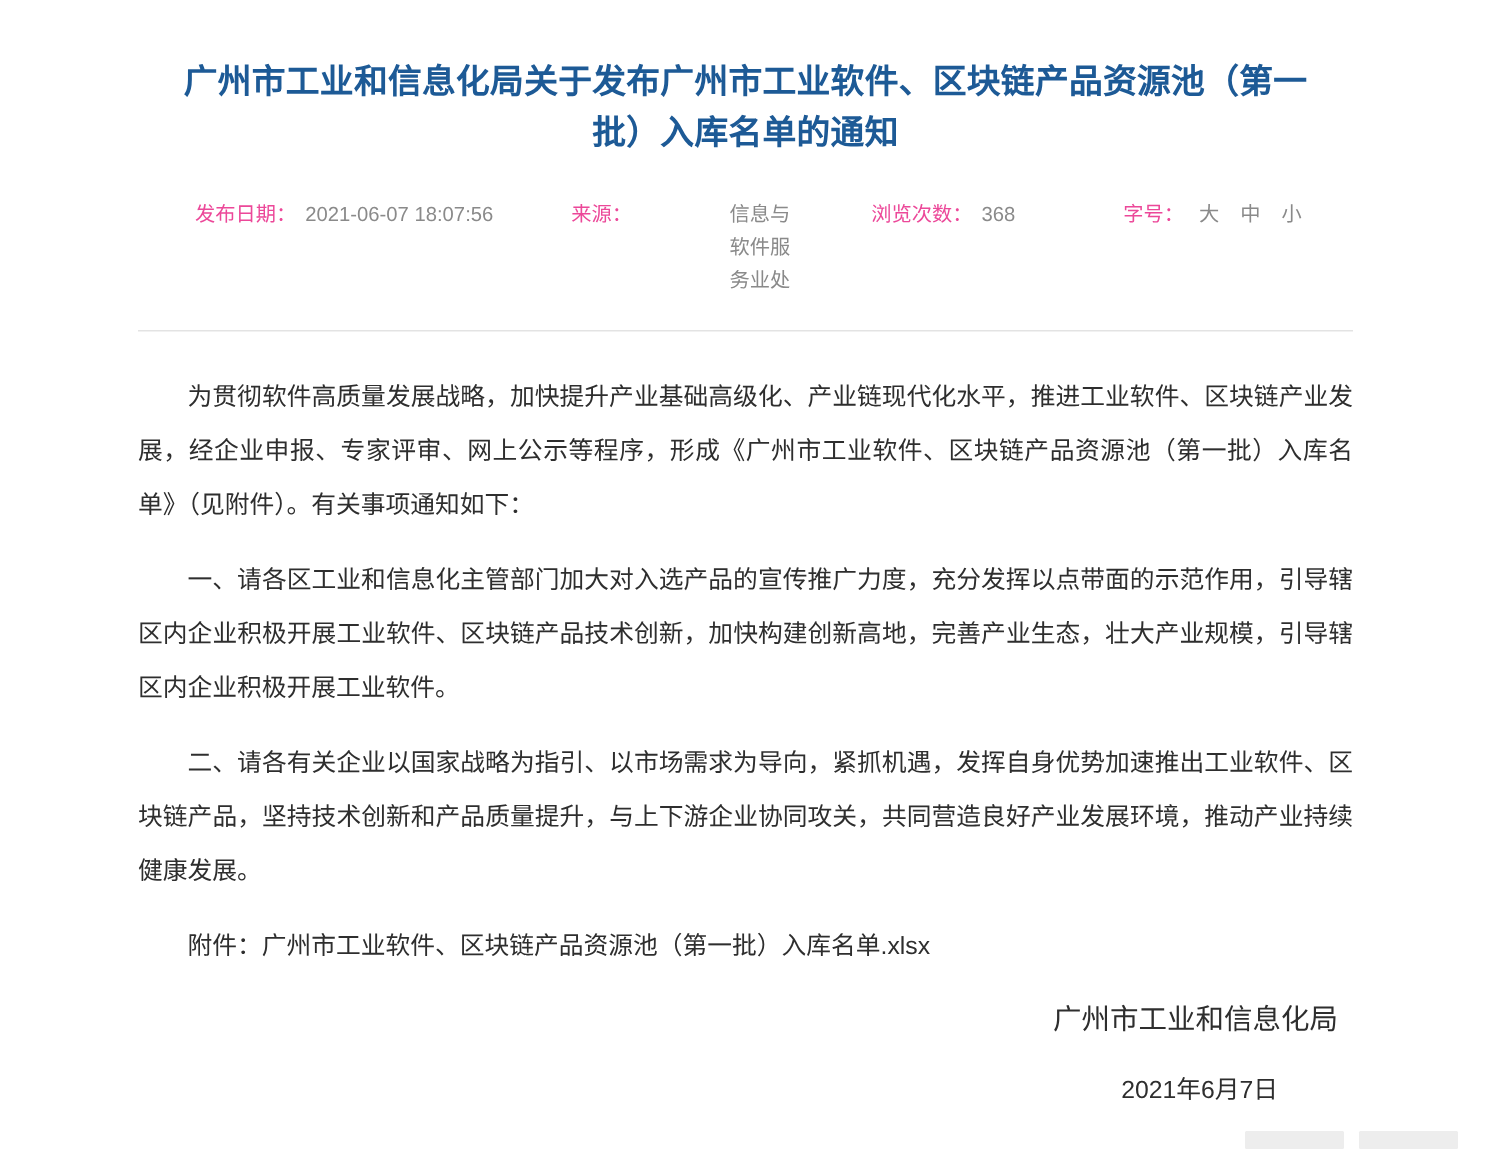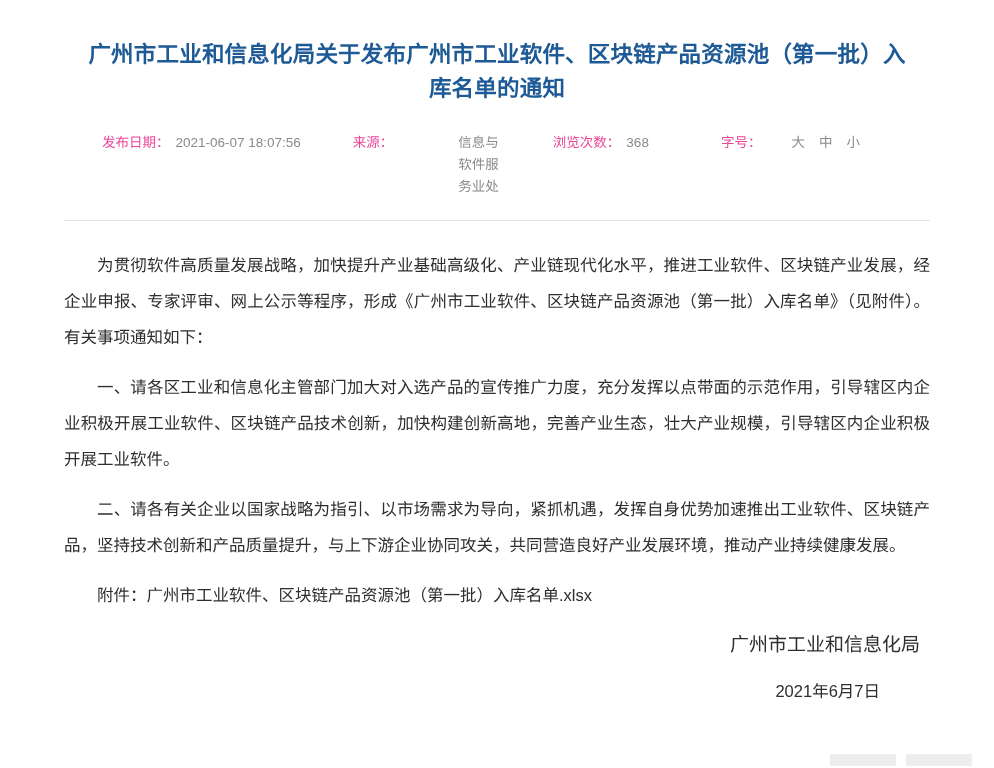--- a/index.html
+++ b/index.html
@@ -12,21 +12,21 @@
     height: 768px;
     font-family: "Liberation Sans", sans-serif;
     color: #333333;
     overflow: hidden;
     position: relative;
   }
   .page {
     width: 994px;
     height: 768px;
     box-sizing: border-box;
-    padding: 0 28px;
+    padding: 0 56px;
     position: relative;
   }
   .doc-title {
     margin: 0;
     padding: 38px 60px 0 60px;
     font-size: 22.5px;
     line-height: 34px;
     font-weight: bold;
     color: #1d5a96;
     text-align: center;
@@ -50,21 +50,21 @@
     white-space: nowrap;
   }
   .meta-value {
     color: #8a8a8a;
     margin-left: 6px;
   }
   .meta-publish { margin-left: 38px; }
   .meta-source { margin-left: 52px; max-width: 150px; gap: 37px; }
   .meta-source .meta-value { display: inline-block; max-width: 112px; margin-left: 28px; }
   .meta-views { margin-left: 50px; justify-content: space-between; }
-  .meta-fontsize { margin-left: 72px; gap: 20px; }
+  .meta-fontsize { margin-left: 72px; }
   .fontsize-options {
     margin-left: 10px;
     display: inline-flex;
     gap: 14px;
   }
   .fontsize-options span {
     color: #8a8a8a;
     cursor: pointer;
   }
   .divider {

